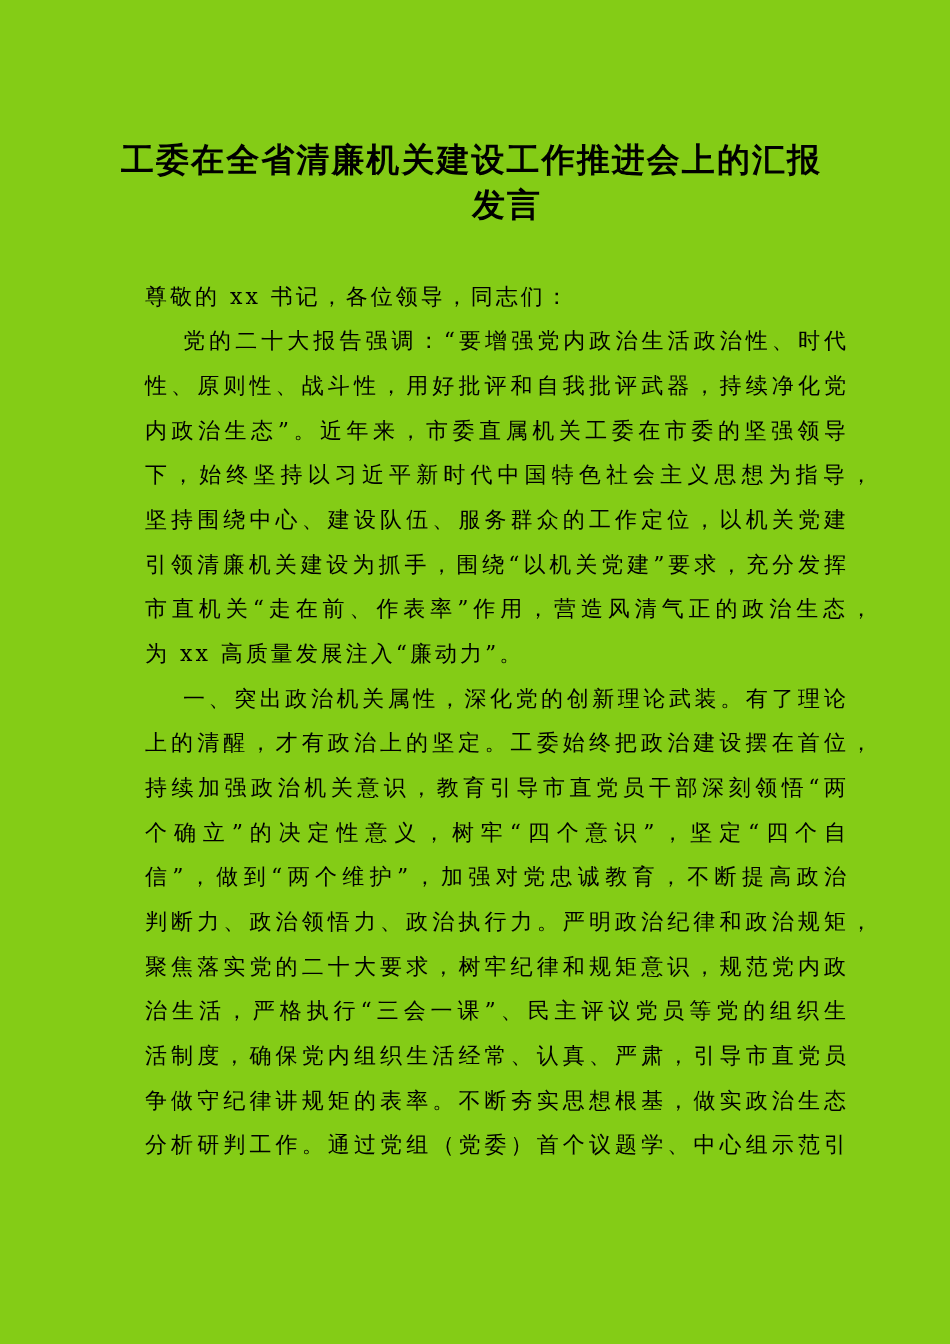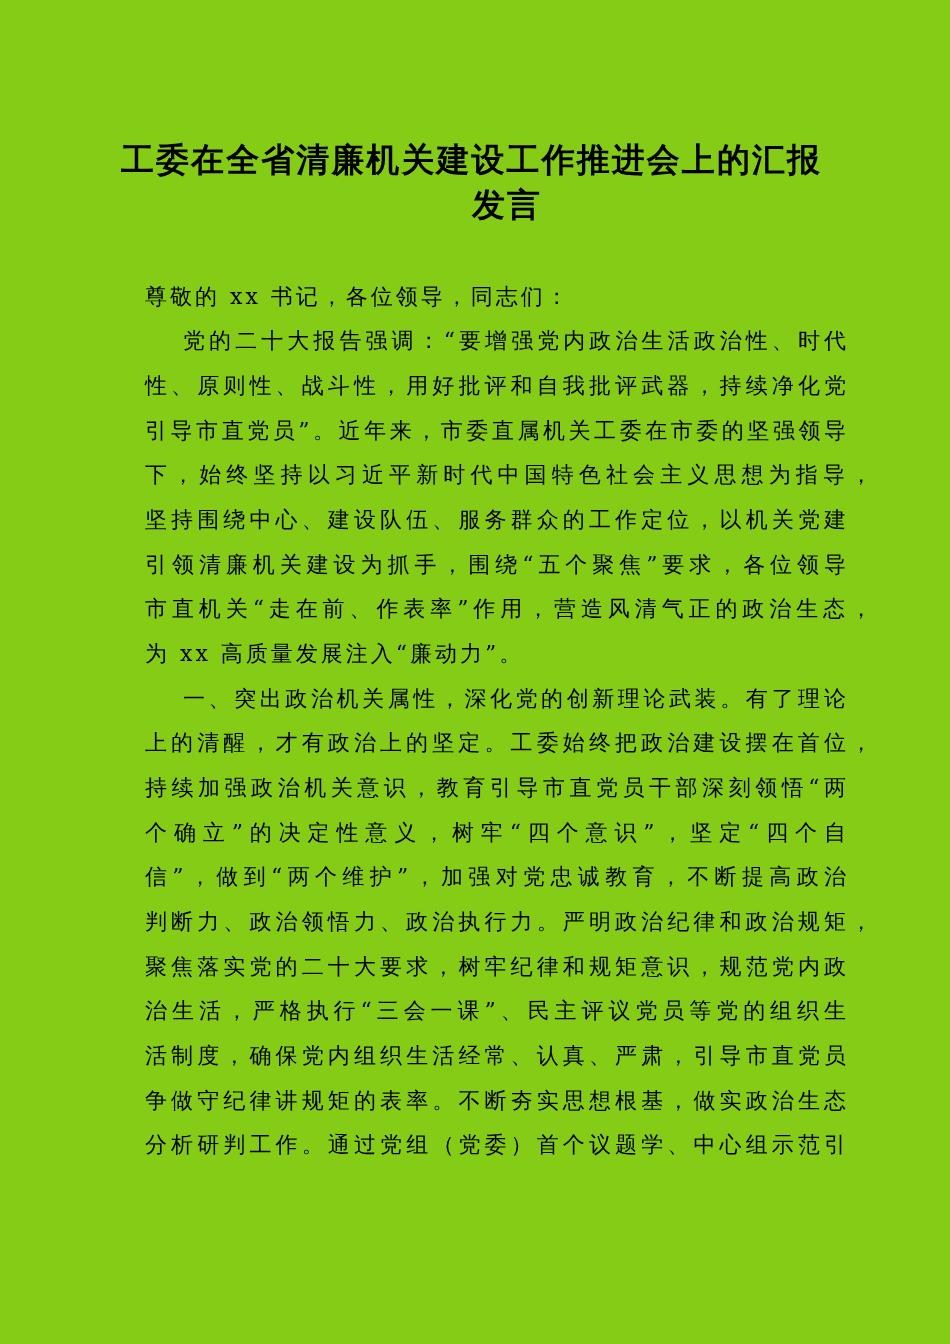--- a/index.html
+++ b/index.html
@@ -87,24 +87,24 @@
 
   <div class="title-line title-1">工委在全省清廉机关建设工作推进会上的汇报</div>
   <div class="title-line title-2">发言</div>
 
   <div class="text-flow">
 
     <div class="line">尊敬的 xx 书记，各位领导，同志们：</div>
 
     <div class="line jl ind">党的二十大报告强调：“要增强党内政治生活政治性、时代</div>
     <div class="line jl">性、原则性、战斗性，用好批评和自我批评武器，持续净化党</div>
-    <div class="line jl">引导市直党员”。近年来，市委直属机关工委在市委的坚强领导</div>
+    <div class="line jl">内政治生态”。近年来，市委直属机关工委在市委的坚强领导</div>
     <div class="line jl hang">下，始终坚持以习近平新时代中国特色社会主义思想为指导，</div>
     <div class="line jl">坚持围绕中心、建设队伍、服务群众的工作定位，以机关党建</div>
-    <div class="line jl">引领清廉机关建设为抓手，围绕“五个聚焦”要求，各位领导</div>
+    <div class="line jl">引领清廉机关建设为抓手，围绕“以机关党建”要求，充分发挥</div>
     <div class="line jl hang">市直机关“走在前、作表率”作用，营造风清气正的政治生态，</div>
     <div class="line">为 xx 高质量发展注入“廉动力”。</div>
 
     <div class="line jl ind"><span class="bold-head">一、突出政治机关属性，深化党的创新理论武装。</span><span>有了理论</span></div>
     <div class="line jl hang">上的清醒，才有政治上的坚定。工委始终把政治建设摆在首位，</div>
     <div class="line jl">持续加强政治机关意识，教育引导市直党员干部深刻领悟“两</div>
     <div class="line jl">个确立”的决定性意义，树牢“四个意识”，坚定“四个自</div>
     <div class="line jl">信”，做到“两个维护”，加强对党忠诚教育，不断提高政治</div>
     <div class="line jl hang">判断力、政治领悟力、政治执行力。严明政治纪律和政治规矩，</div>
     <div class="line jl">聚焦落实党的二十大要求，树牢纪律和规矩意识，规范党内政</div>

